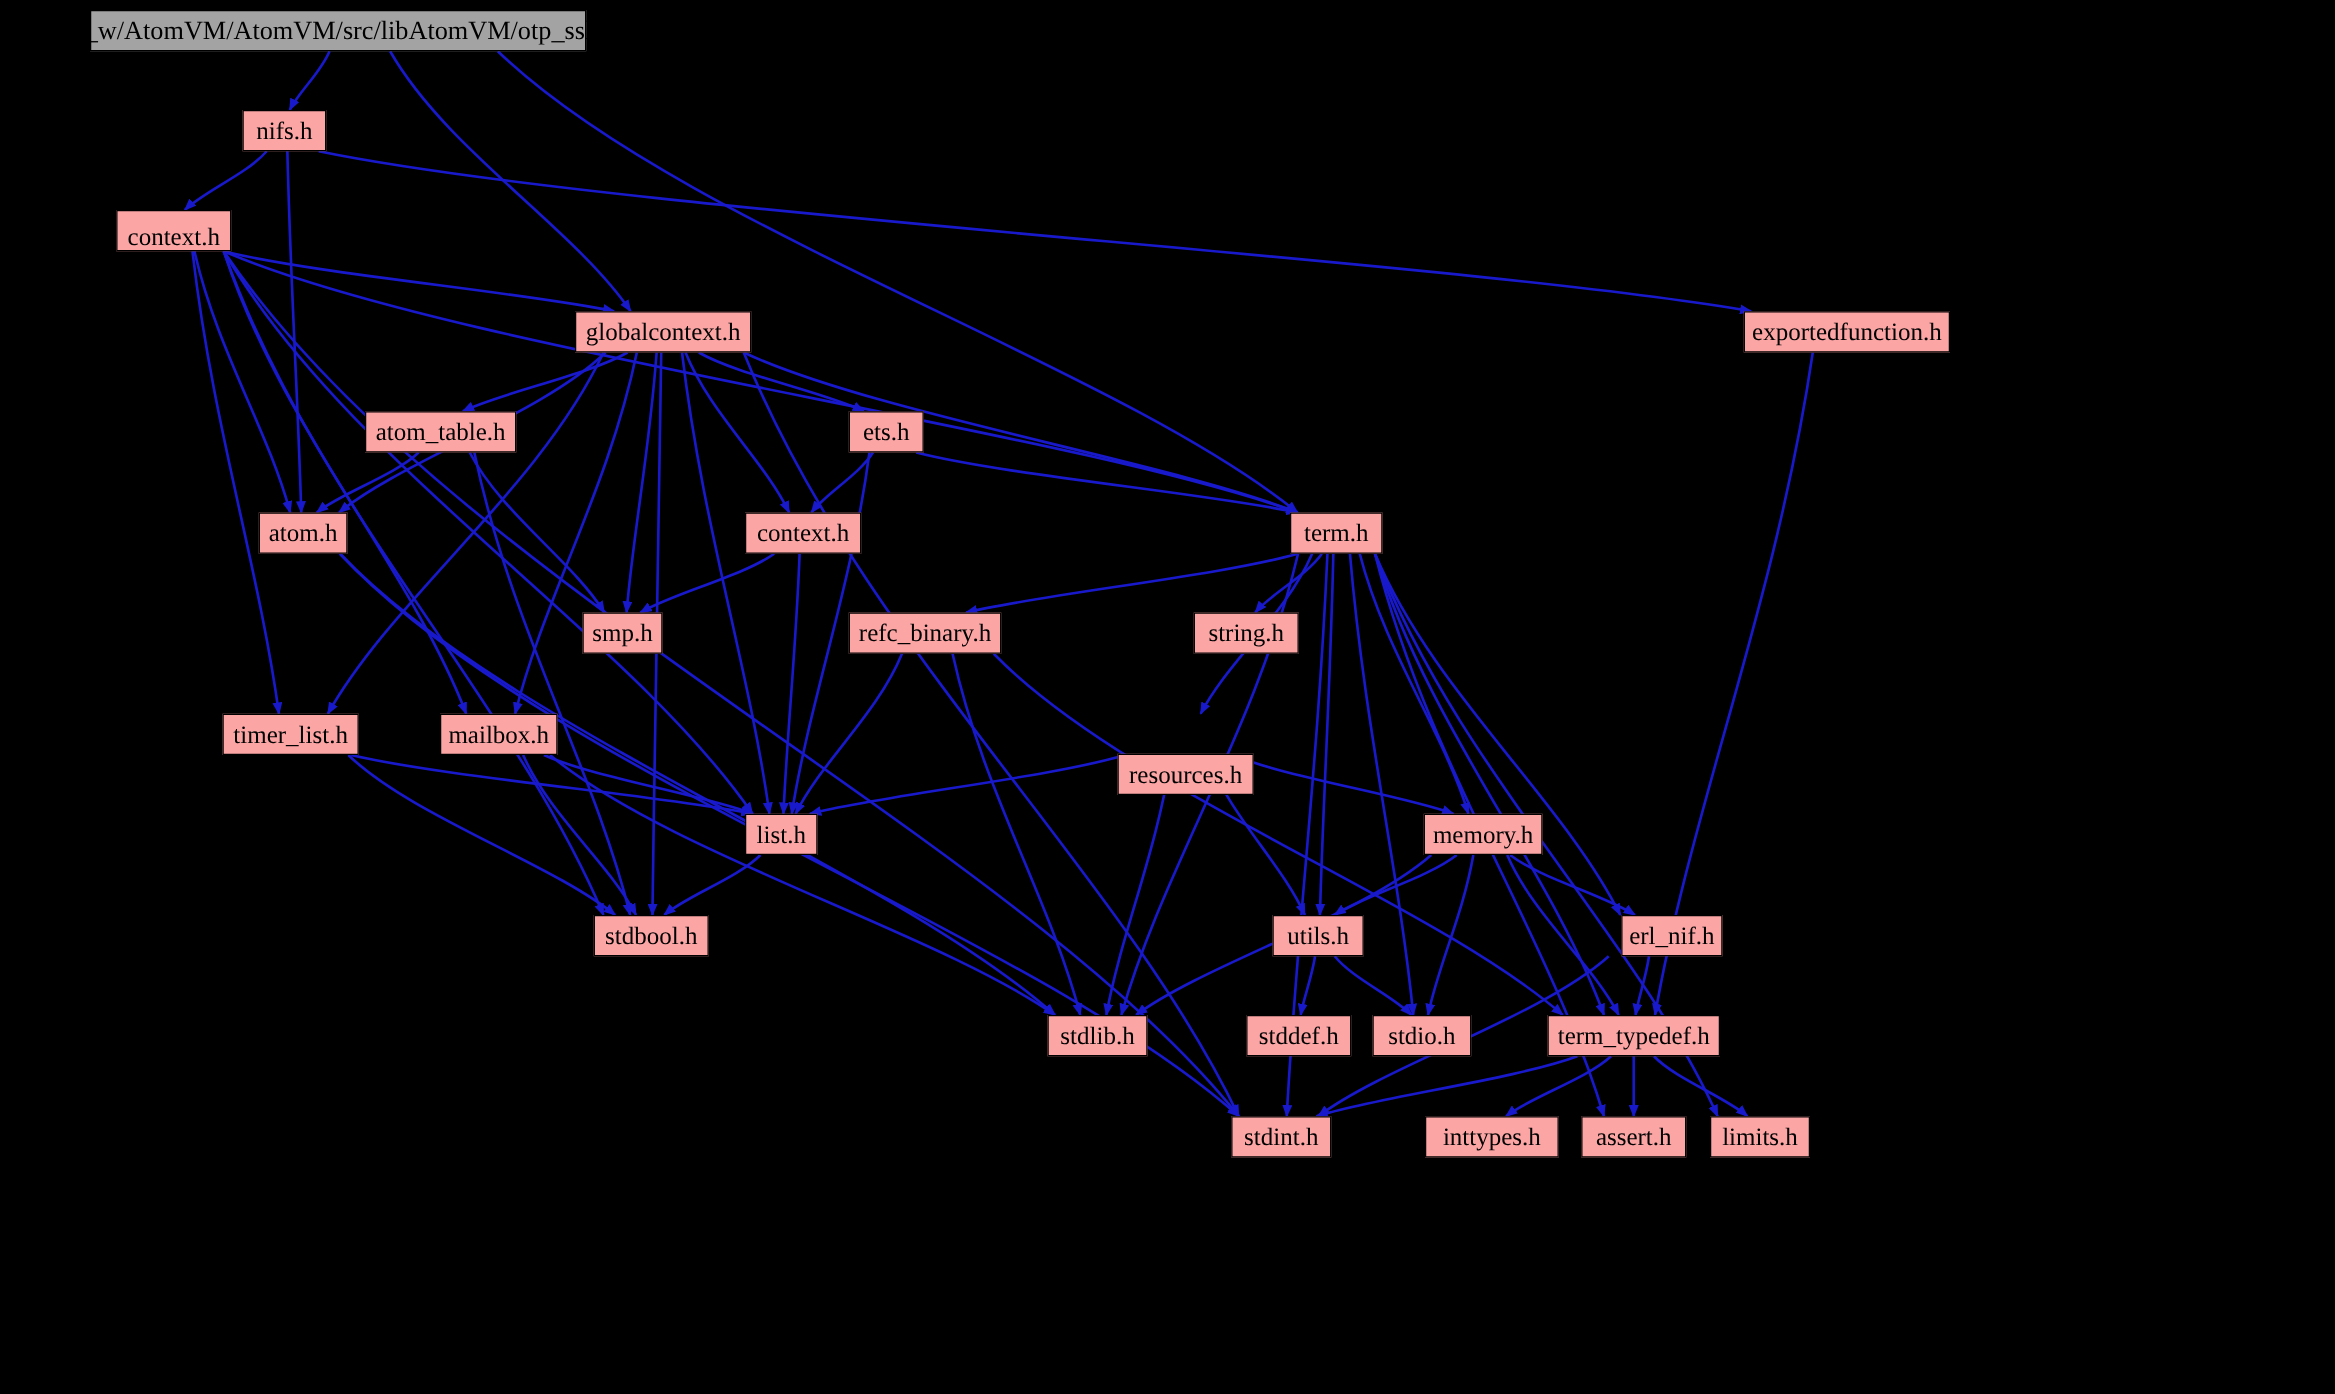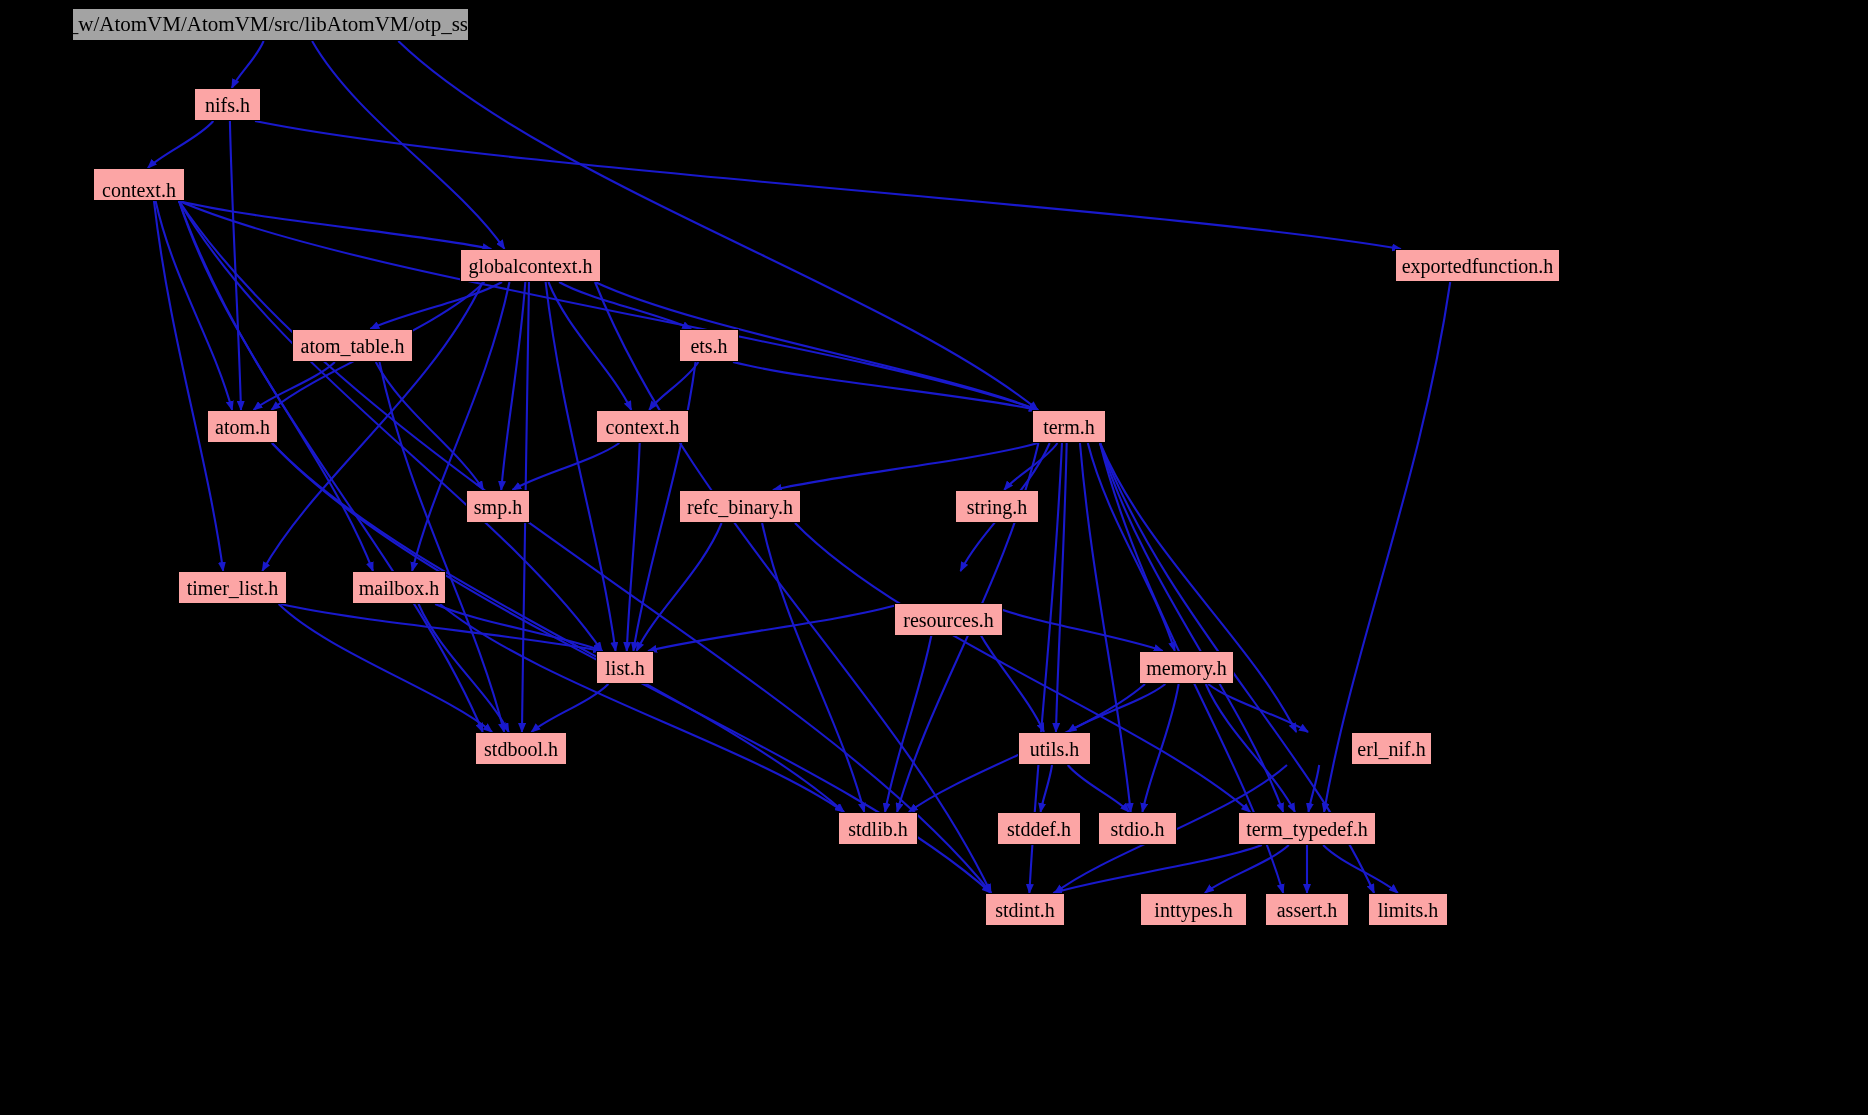--- a/index.html
+++ b/index.html
@@ -168,21 +168,21 @@
       </div>
       <div class="node" style="left: 1139px; top: 651px; width: 95px; height: 33px;">
         <span>memory.h</span>
       </div>
       <div class="node" style="left: 475px; top: 732px; width: 92px; height: 33px;">
         <span>stdbool.h</span>
       </div>
       <div class="node" style="left: 1018px; top: 732px; width: 73px; height: 33px;">
         <span>utils.h</span>
       </div>
-      <div class="node" style="left: 1351px; top: 732px; width: 81px; height: 33px;">
+      <div class="node" style="left: 1297px; top: 732px; width: 81px; height: 33px;">
         <span>erl_nif.h</span>
       </div>
       <div class="node" style="left: 838px; top: 812px; width: 80px; height: 33px;">
         <span>stdlib.h</span>
       </div>
       <div class="node" style="left: 997px; top: 812px; width: 84px; height: 33px;">
         <span>stddef.h</span>
       </div>
       <div class="node" style="left: 1098px; top: 812px; width: 79px; height: 33px;">
         <span>stdio.h</span>

